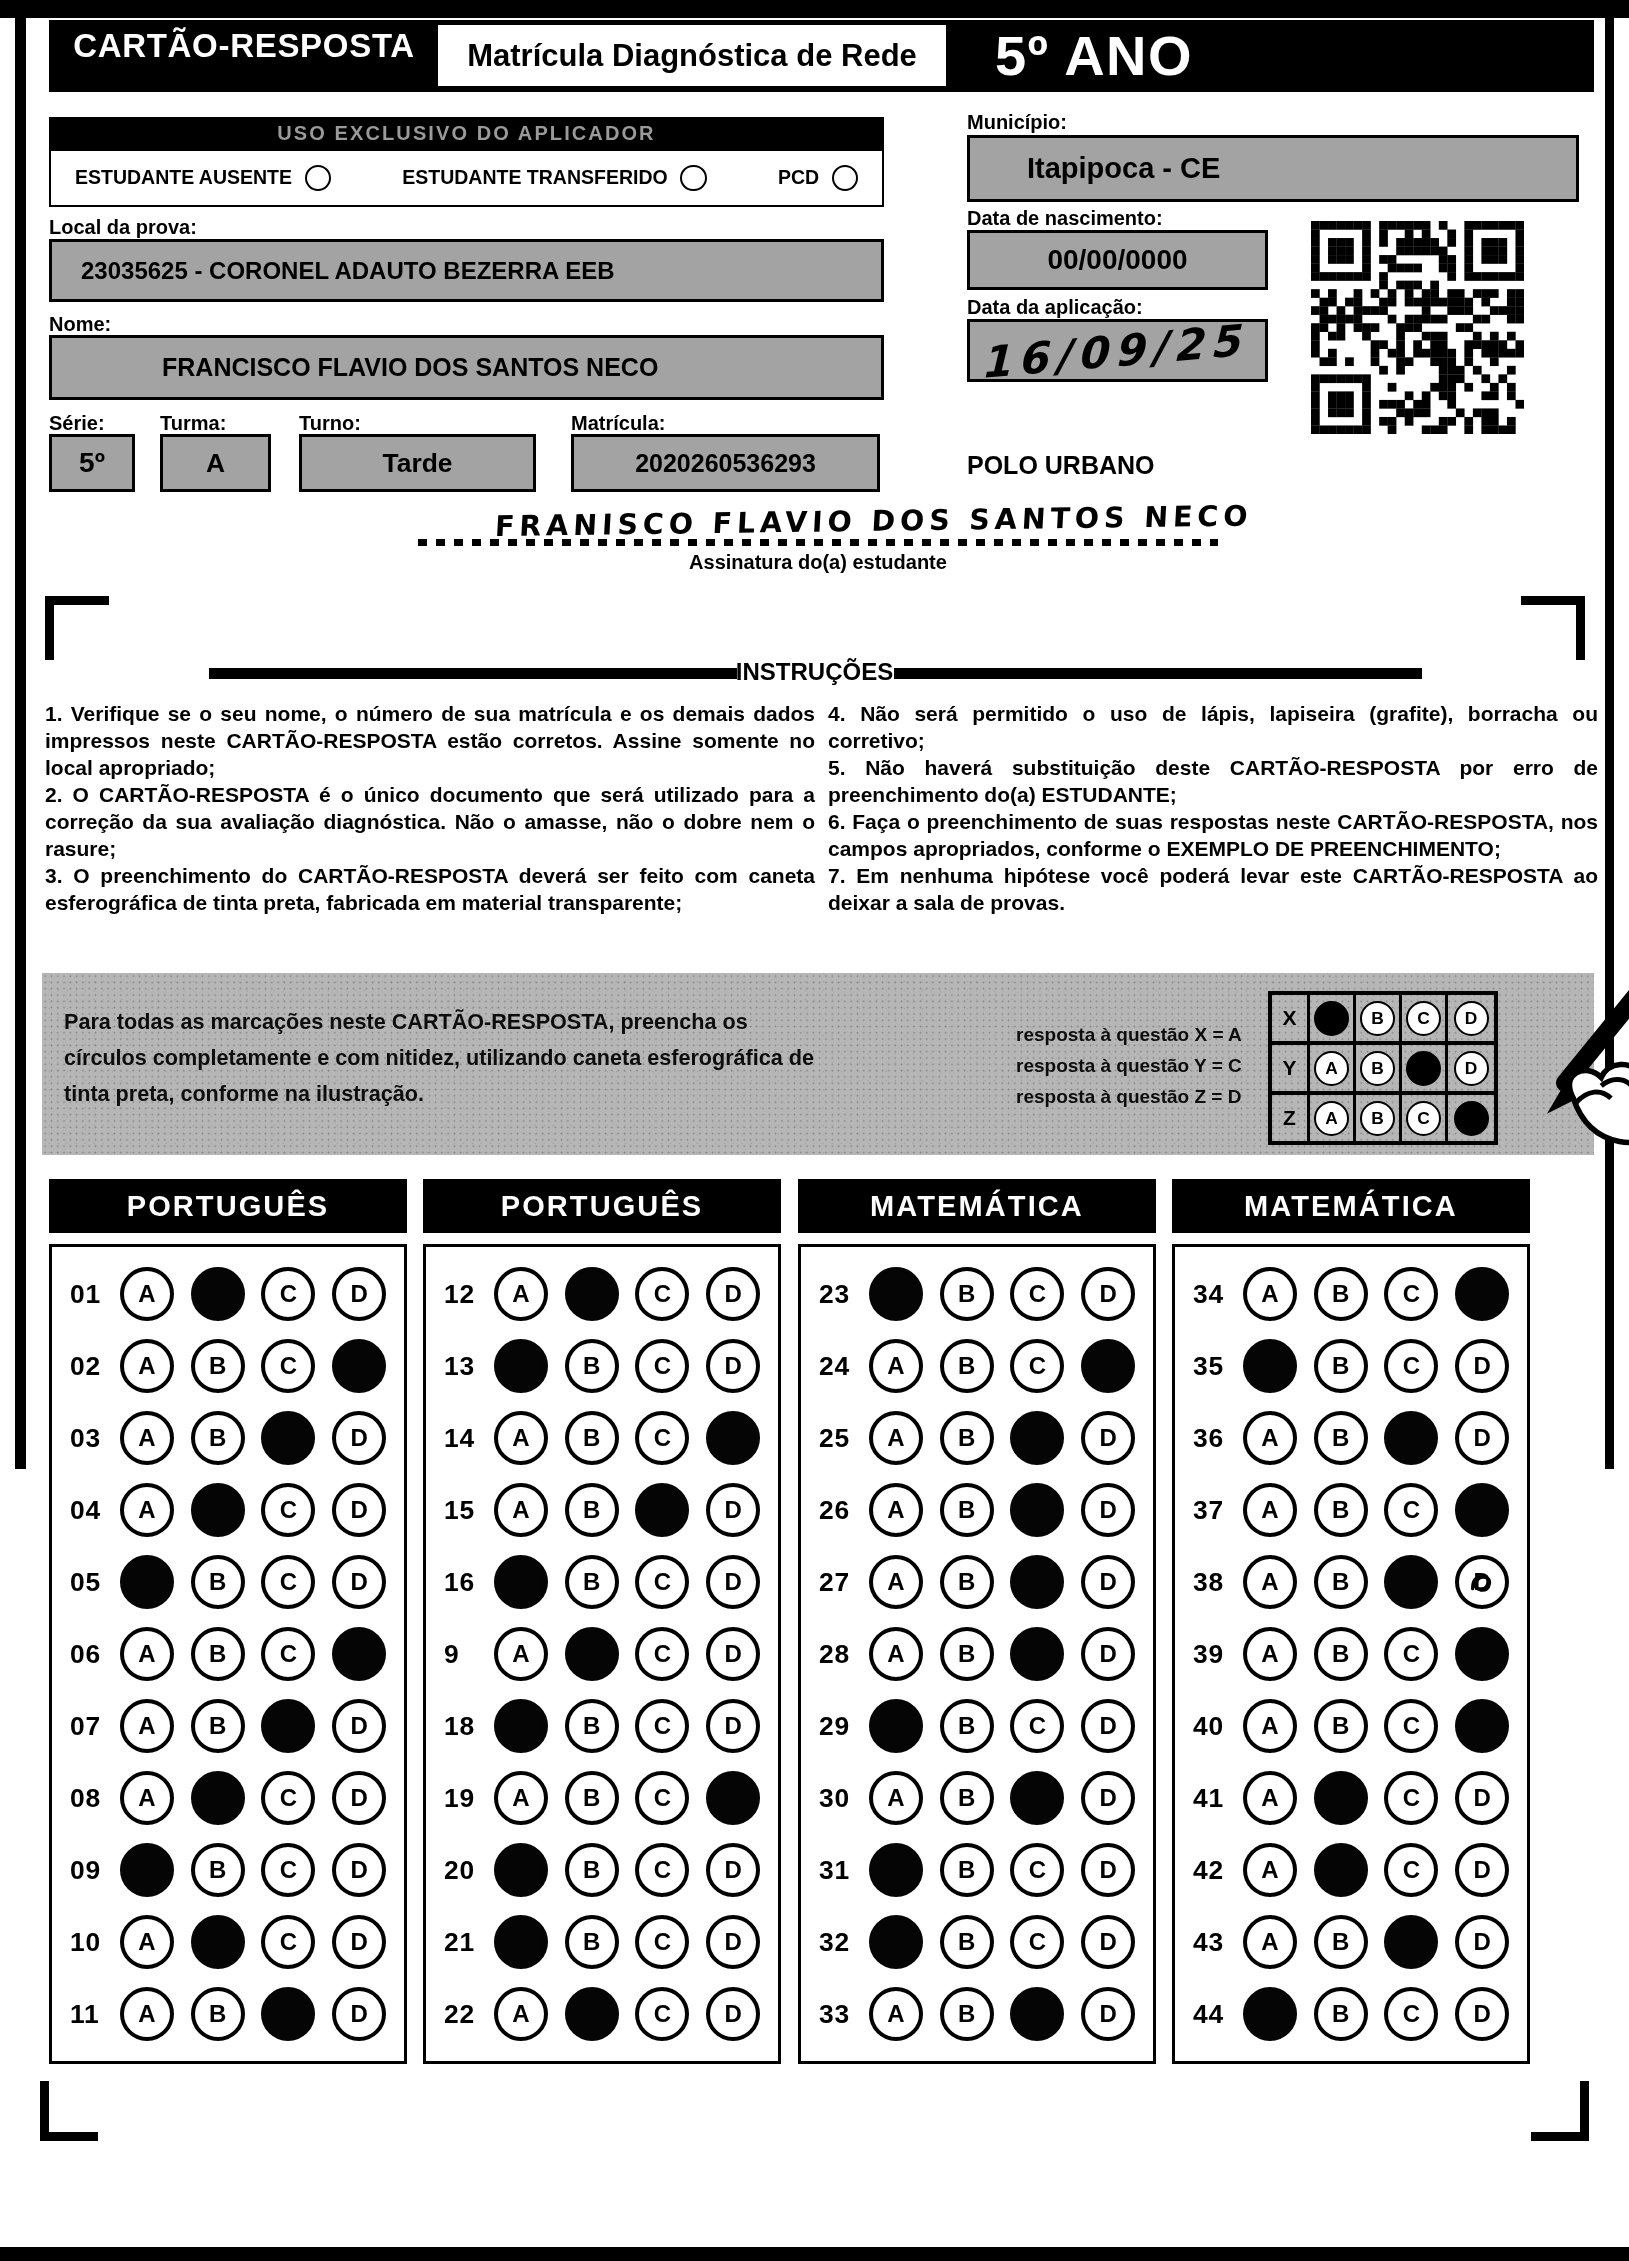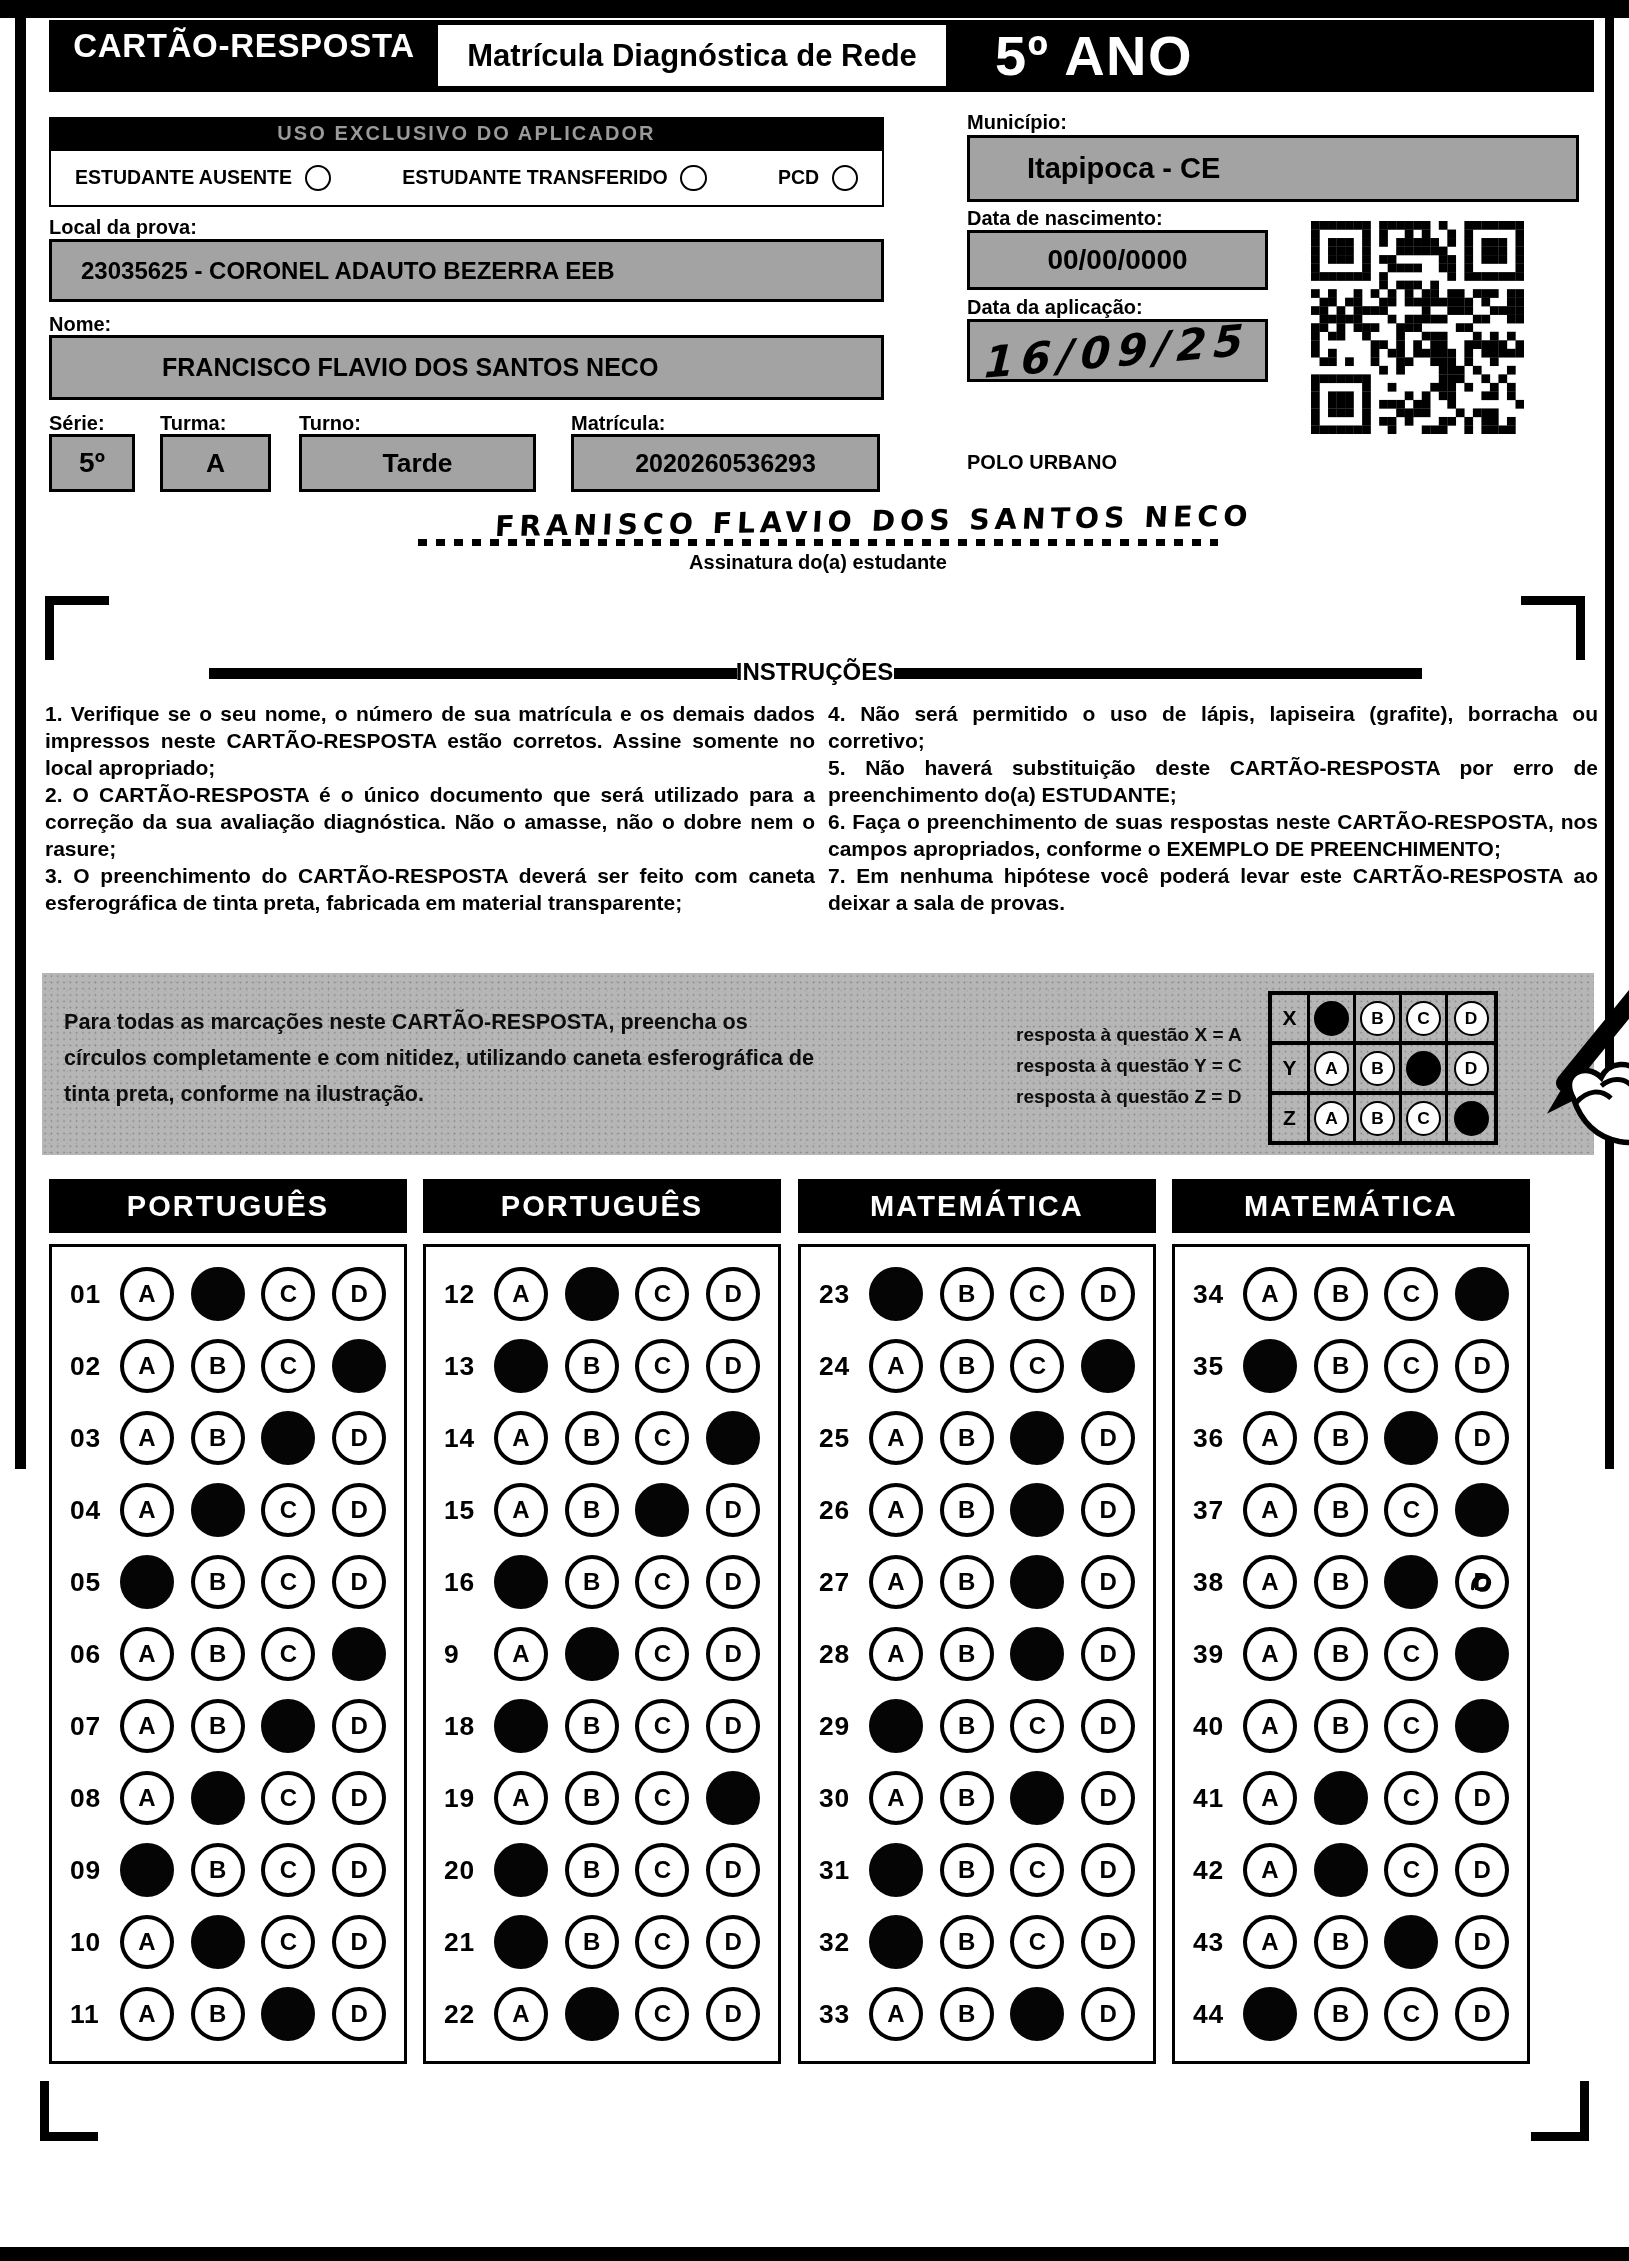--- a/index.html
+++ b/index.html
@@ -54,21 +54,21 @@
   #matricula-box   { left:571px; top:434px; width:309px; height:58px; font-size:25px; justify-content:center; }
 
   #municipio-label { left:967px; top:111px; }
   #municipio-box   { left:967px; top:135px; width:612px; height:67px; font-size:29px; padding-left:57px; }
   #nascimento-label { left:967px; top:207px; }
   #nascimento-box   { left:967px; top:230px; width:301px; height:60px; font-size:28px; justify-content:center; }
   #aplicacao-label  { left:967px; top:296px; }
   #aplicacao-box    { left:967px; top:319px; width:301px; height:63px; justify-content:center; overflow:visible; }
   #aplicacao-value { font-family:"DejaVu Sans", sans-serif; font-size:43px; font-weight:600; font-style:italic;
     letter-spacing:7px; transform:rotate(-5deg) skewX(-8deg); display:inline-block; }
-  #polo-label { left:967px; top:451px; font-size:20px; font-weight:bold; }
+  #polo-label { left:967px; top:451px; font-size:25px; font-weight:bold; }
   #qr-box { left:1311px; top:221px; width:213px; height:213px; }
 
   
   #signature-area { left:418px; top:505px; width:800px; }
   #signature-name { display:block; font-family:"DejaVu Sans", sans-serif; font-size:28.5px; font-weight:600;
     letter-spacing:4.9px; margin-left:77px; transform:rotate(-0.8deg) skewX(-4deg); white-space:nowrap; }
   #signature-line { height:6.3px; margin-top:1.4px;
     background:repeating-linear-gradient(90deg,#000 0 9px,transparent 9px 18px); }
   #signature-caption { text-align:center; font-size:20px; font-weight:bold; margin-top:5.6px; }
 

